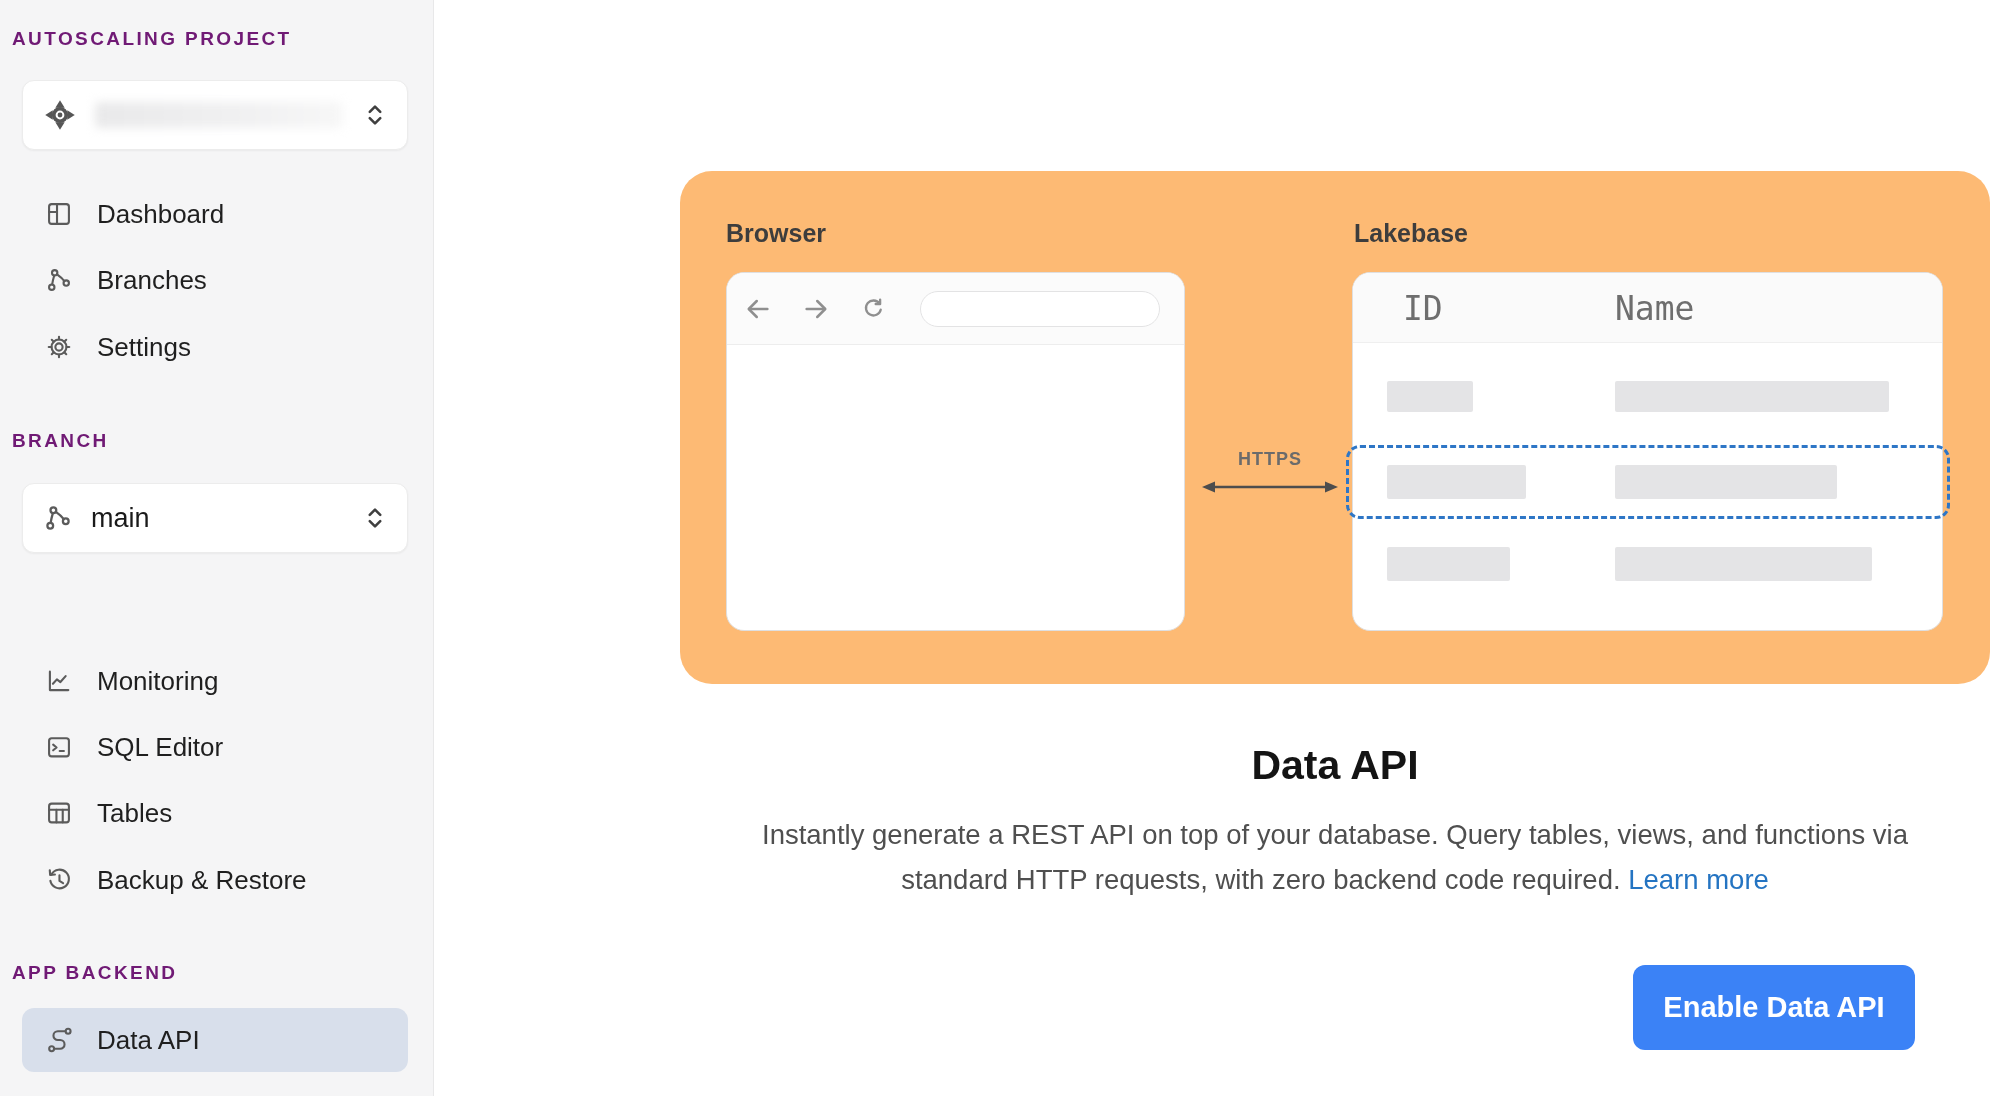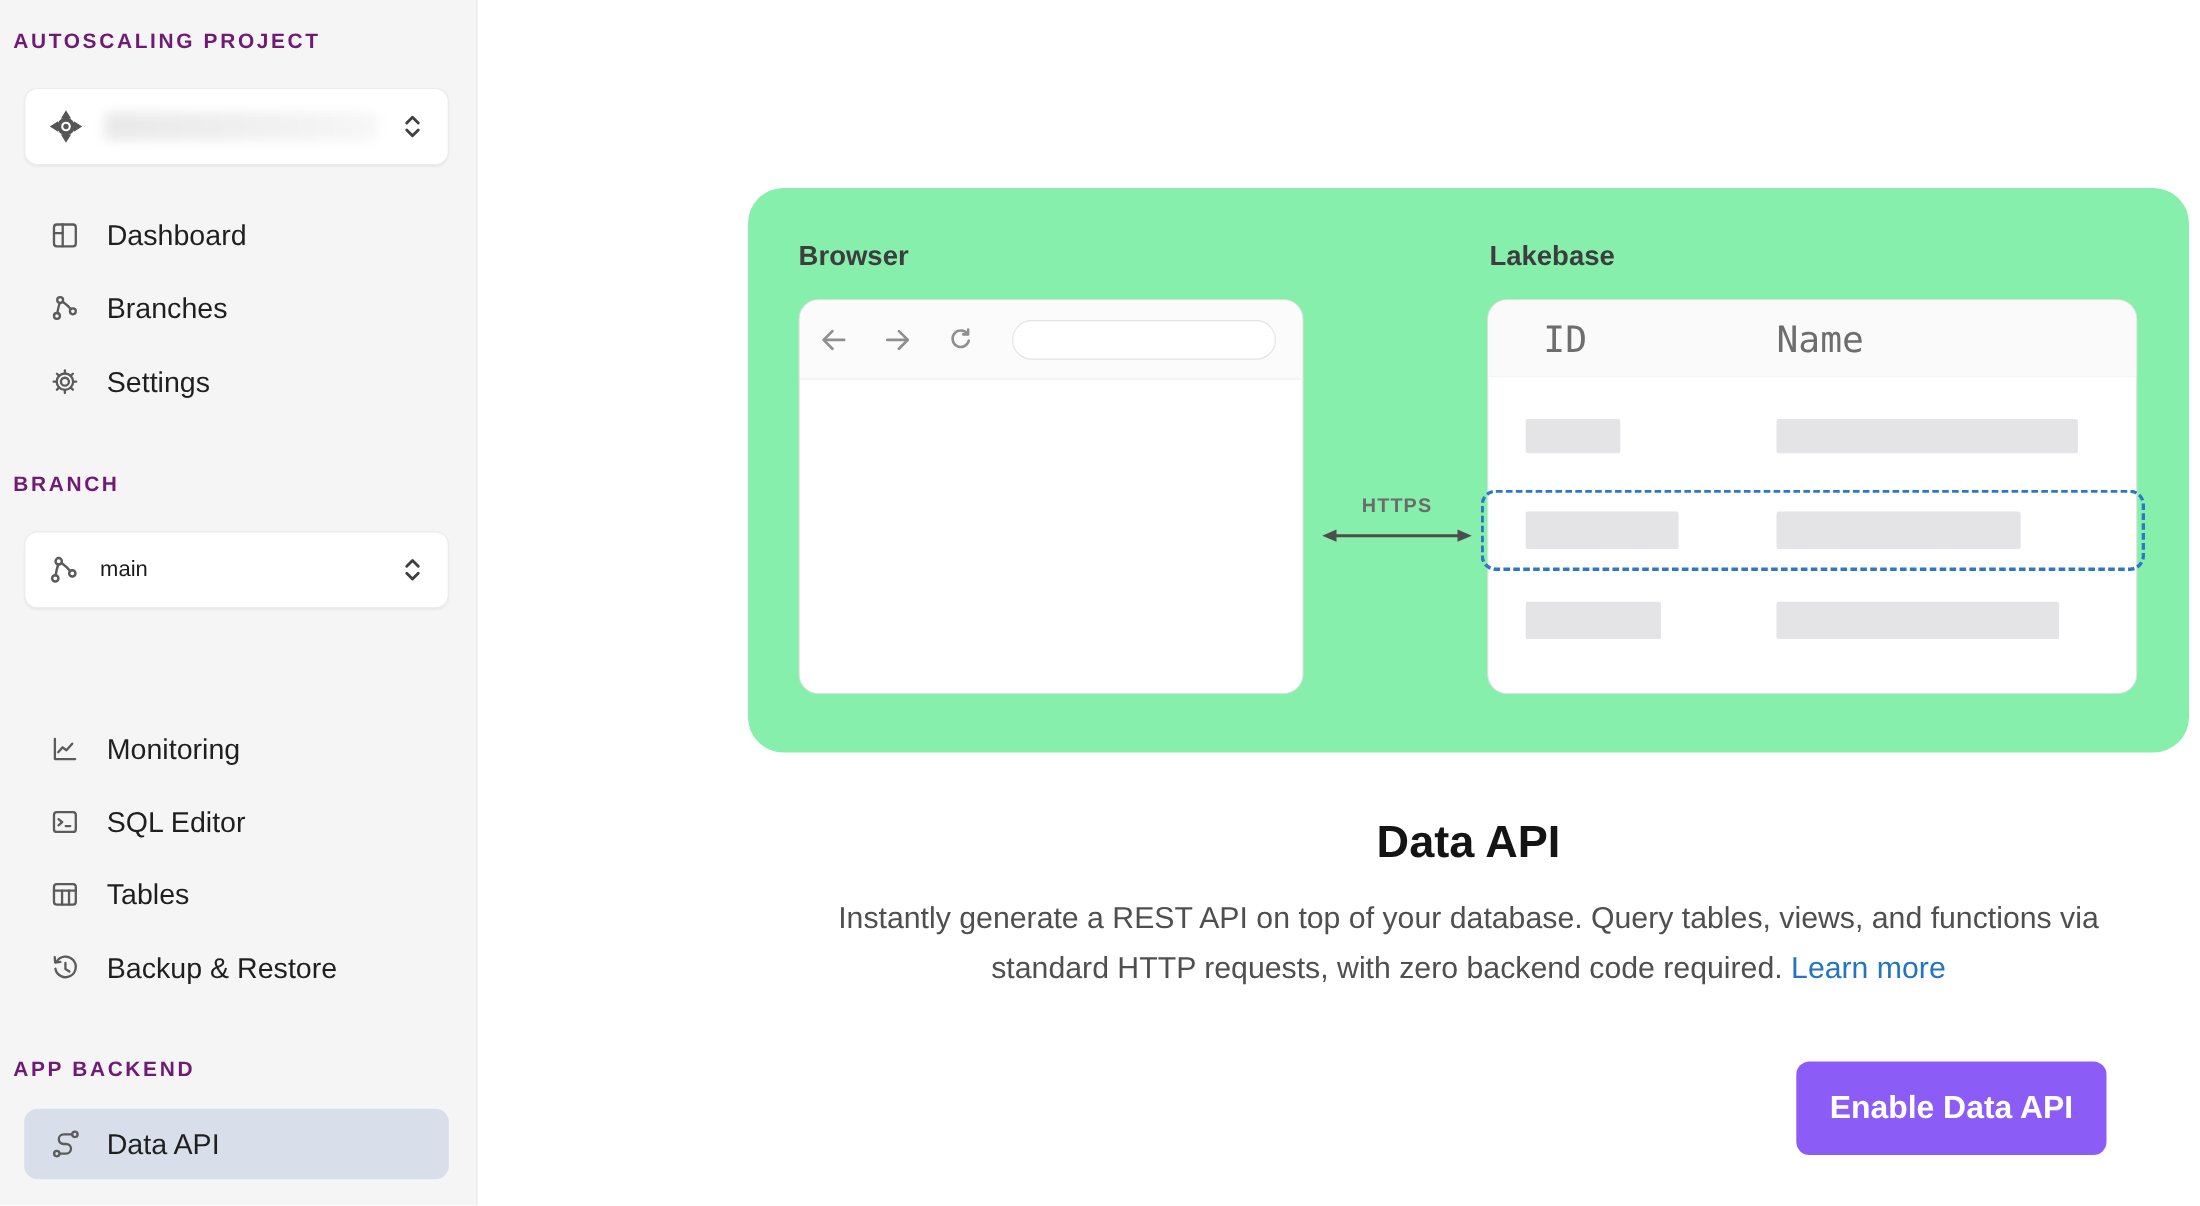--- a/index.html
+++ b/index.html
@@ -22,41 +22,41 @@
     font-size:19px; font-weight:700; letter-spacing:2.4px;
     color:#701a75; text-transform:uppercase;
   }
   .selector {
     position:absolute; left:22px; width:386px; height:70px;
     background:#ffffff; border:1px solid #ececec; border-radius:12px;
     box-shadow:0 1px 2px rgba(0,0,0,0.05);
     display:flex; align-items:center; padding:0 18px 0 20px;
     cursor:pointer;
   }
-  .selector .sel-text { font-size:20px; color:#1a1a1a; margin-left:18px; }
+  .selector .sel-text { font-size:27px; color:#1a1a1a; margin-left:18px; }
   .blur-name {
     flex:1; height:26px; margin:0 18px; border-radius:4px;
     background:linear-gradient(90deg,#e9e9ea 0%,#f0f0f1 55%,#f7f7f7 100%);
     filter:blur(5px);
   }
   .chev-updown { margin-left:auto; }
   .nav-item {
     position:absolute; left:22px; width:386px; height:58px;
     display:flex; align-items:center; padding-left:23px;
     border-radius:12px; cursor:pointer;
   }
   .nav-item .nav-label { font-size:26px; color:#1f1f1f; margin-left:24px; }
   .nav-item.selected { background:#d8dfeb; height:64px; }
 
   
   #main { position:absolute; left:435px; top:0; width:1565px; height:1096px; background:#ffffff; }
 
   #illustration {
     position:absolute; left:245px; top:171px; width:1310px; height:513px;
-    background:#86efac; border-radius:32px;
+    background:#fdba74; border-radius:32px;
   }
   .illus-label { position:absolute; font-size:25px; font-weight:700; color:#3d3d3d; }
   .card {
     position:absolute; top:101px; height:359px;
     background:#ffffff; border:1.5px solid #dfdfe0; border-radius:18px;
   }
   #browser-card { left:46px; width:459px; overflow:hidden; }
   #browser-toolbar {
     height:72px; background:#fbfbfb; border-bottom:1.5px solid #ededed;
     display:flex; align-items:center; padding:0 24px 0 16px; gap:28px;
@@ -88,21 +88,21 @@
     position:absolute; left:245px; top:742px; width:1310px;
     text-align:center; font-size:41px; font-weight:700; color:#141414;
   }
   #page-desc {
     position:absolute; left:300px; top:812px; width:1200px;
     text-align:center; font-size:27.5px; line-height:45px; color:#4f4f4f;
   }
   #page-desc a { color:#2474c2; text-decoration:none; cursor:pointer; }
   #enable-btn {
     position:absolute; left:1198px; top:965px; width:282px; height:85px;
-    background:#8b5cf6; border:none; border-radius:12px;
+    background:#3b82f6; border:none; border-radius:12px;
     color:#ffffff; font-family:"Liberation Sans", sans-serif;
     font-size:29px; font-weight:700; cursor:pointer;
     display:flex; align-items:center; justify-content:center;
   }
 </style>
 </head>
 <body>
 
 <nav id="sidebar">
 

